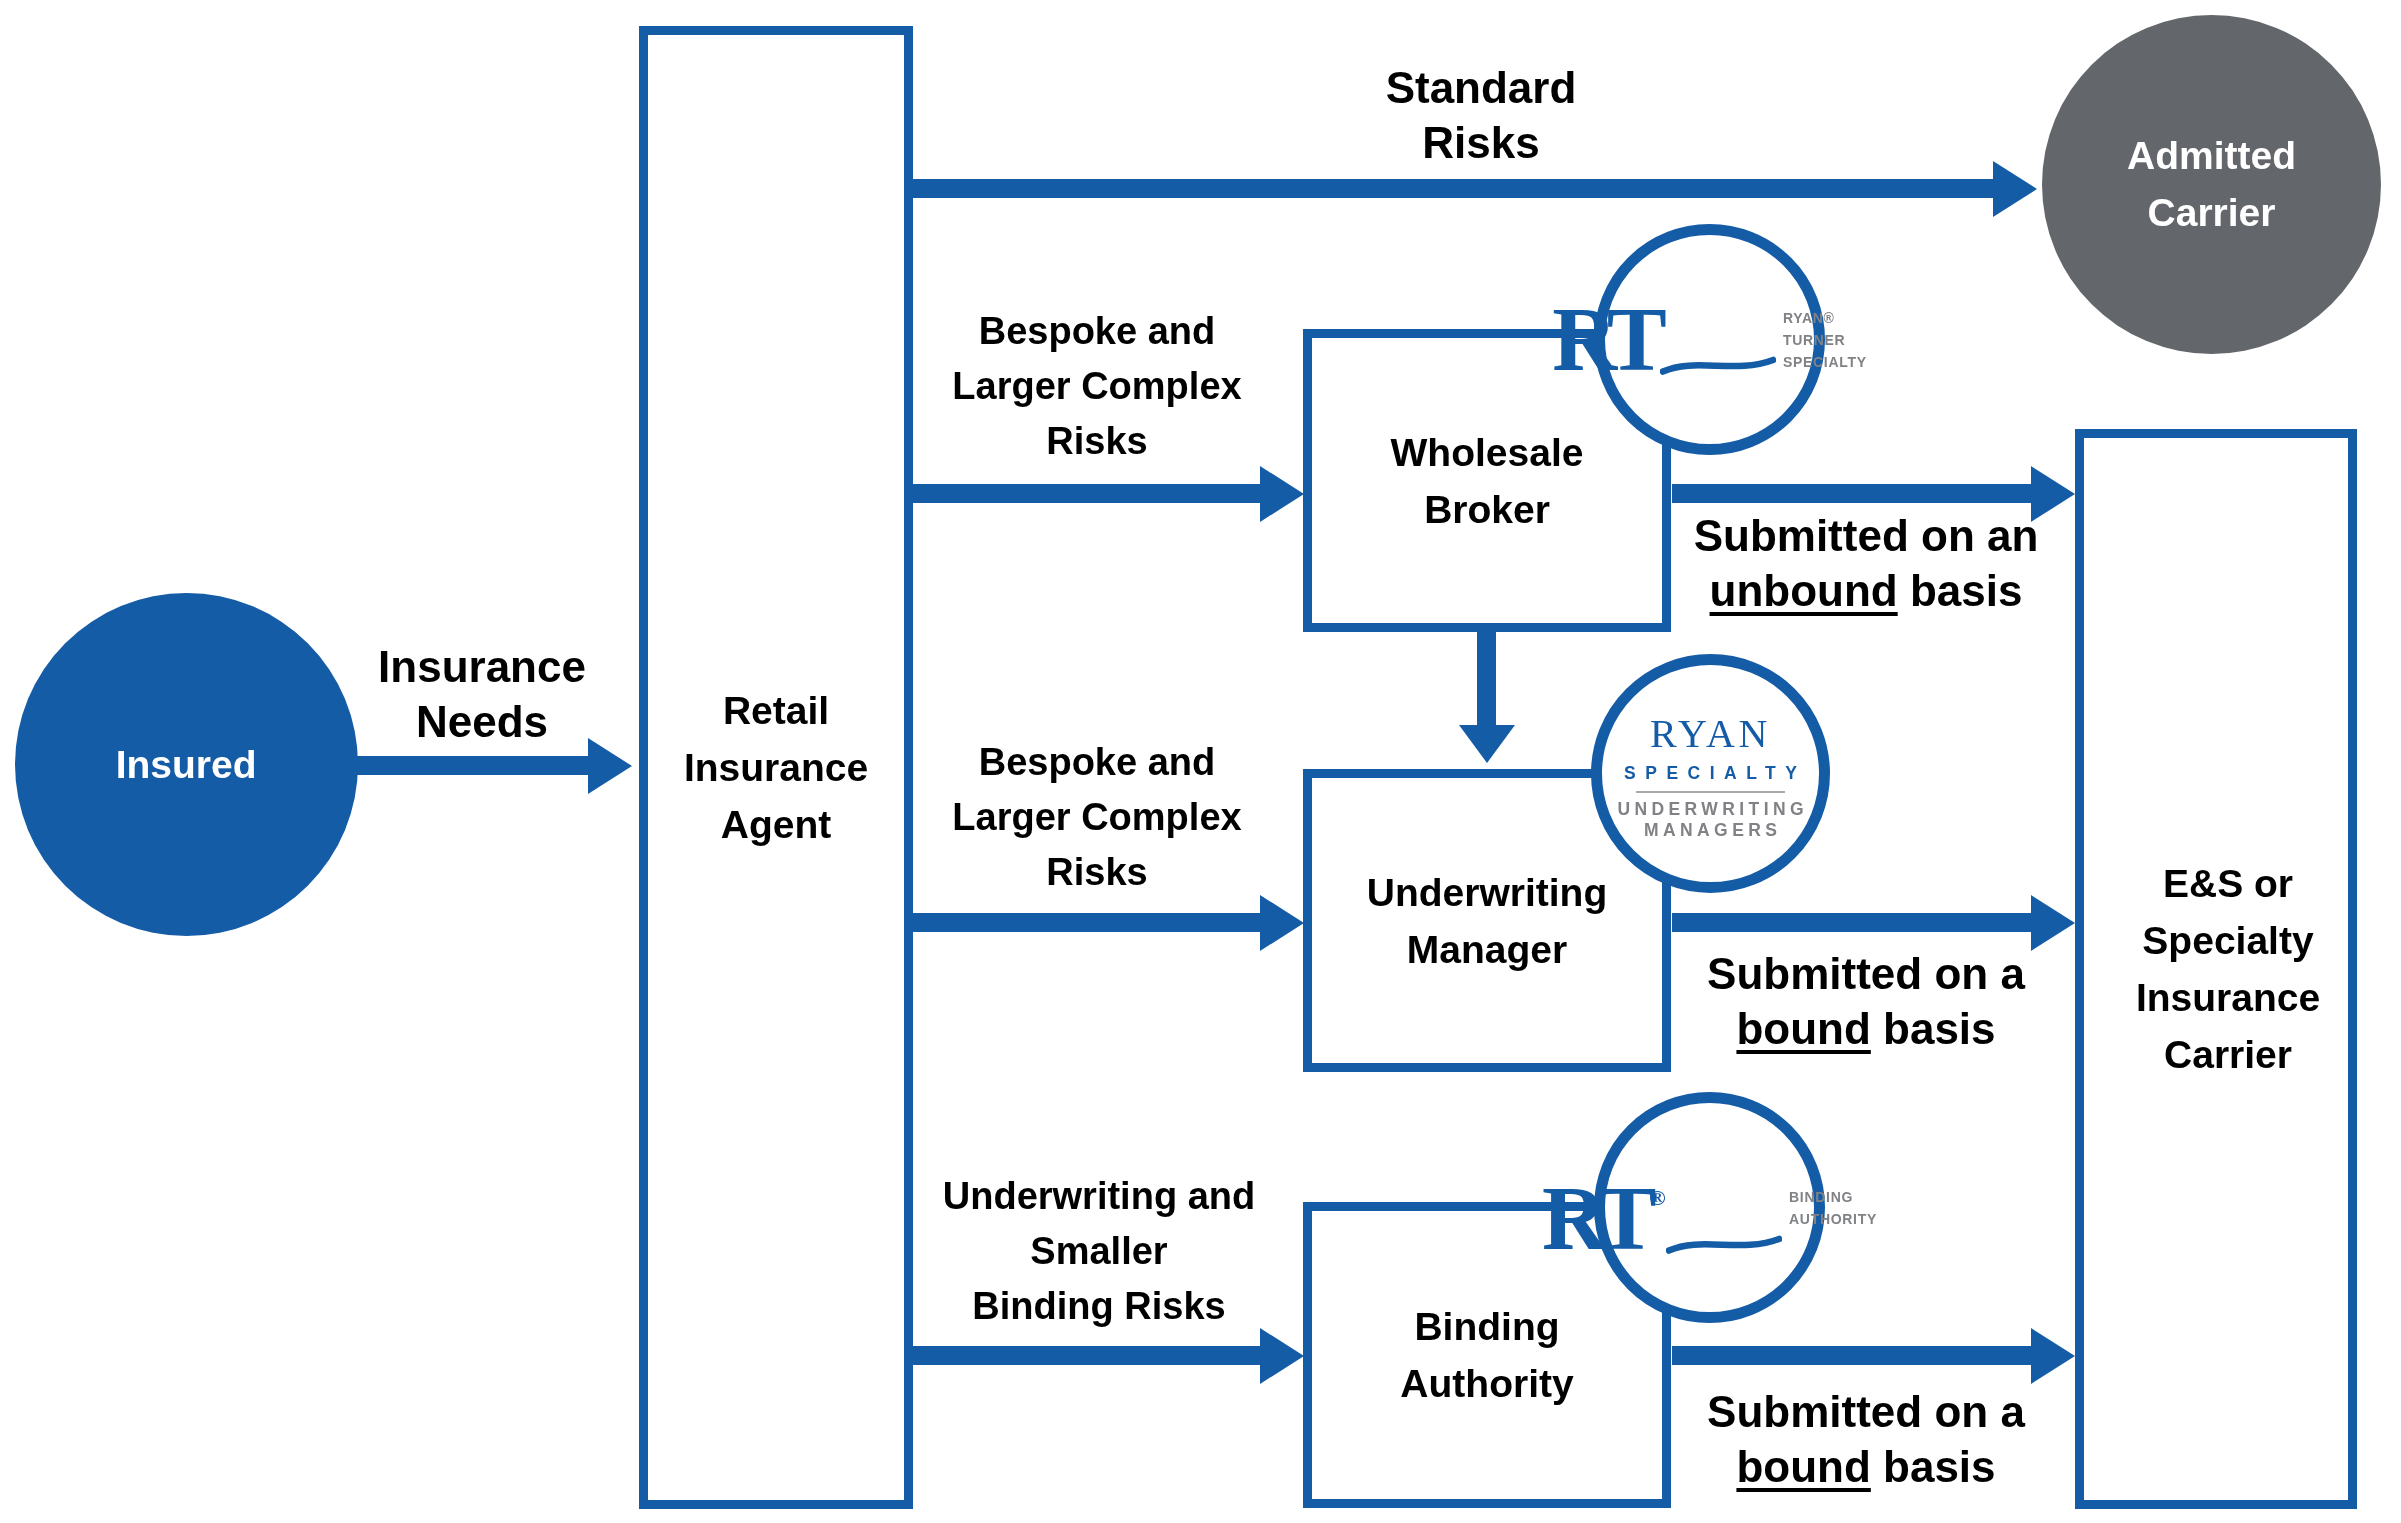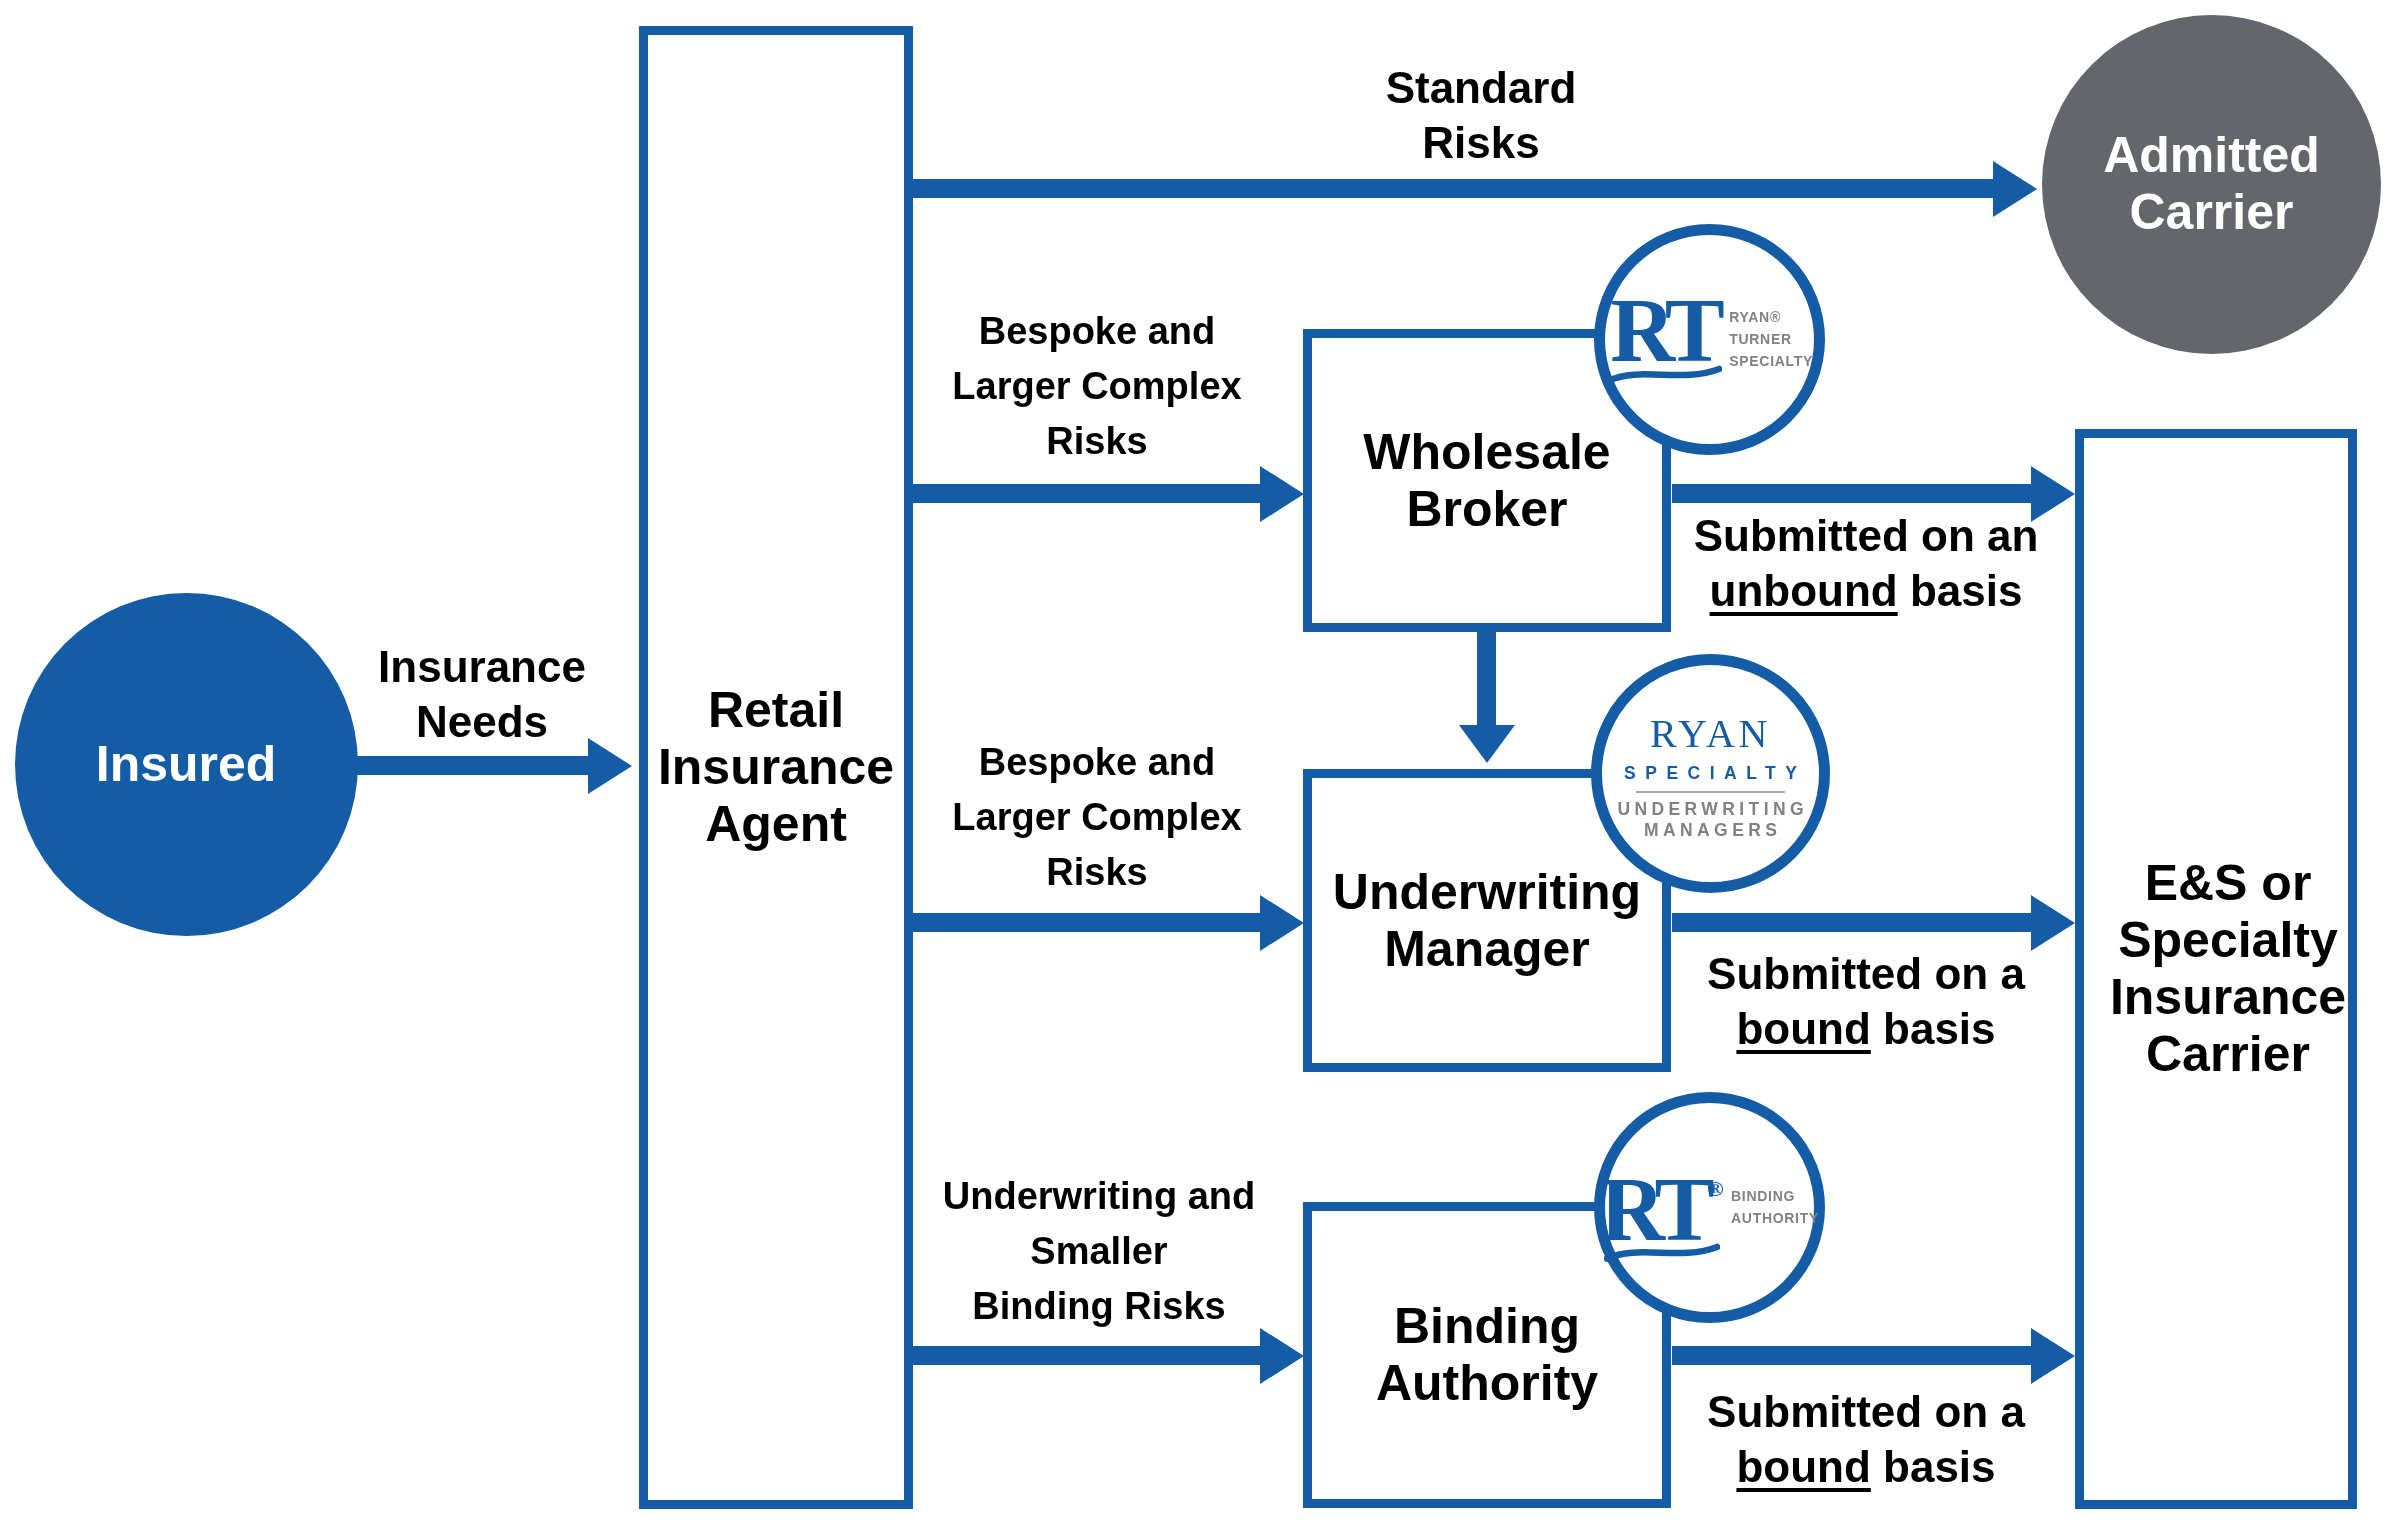--- a/index.html
+++ b/index.html
@@ -14,21 +14,21 @@
   
   .box{
     position:absolute;background:#fff;border:9.5px solid var(--blue);
     box-sizing:border-box;display:flex;align-items:center;justify-content:center;
     z-index:2;text-align:center;
   }
   .circle-node{
     position:absolute;border-radius:50%;display:flex;align-items:center;justify-content:center;
     color:#fff;text-align:center;z-index:2;
   }
-  .node-text{font-weight:bold;font-size:50px;line-height:57px;color:#000;}
+  .node-text{font-weight:bold;font-size:39px;line-height:57px;color:#000;}
   .circle-node .node-text{color:#fff;}
 
   
   .arrow-h{position:absolute;height:19px;background:var(--blue);z-index:1;}
   .arrow-h::after{
     content:"";position:absolute;left:100%;top:50%;transform:translateY(-50%);
     width:0;height:0;border-left:44px solid var(--blue);
     border-top:28px solid transparent;border-bottom:28px solid transparent;
   }
   .arrow-v{position:absolute;width:19px;background:var(--blue);z-index:1;}
@@ -46,21 +46,21 @@
   .sz56{font-size:44px;line-height:55px;}
   .sz52{font-size:38px;line-height:55px;}
   .ul{text-decoration:underline;text-decoration-thickness:3.6px;text-underline-offset:5.8px;}
 
   
   .logo{
     position:absolute;border-radius:50%;background:#fff;border:11px solid var(--blue);
     box-sizing:border-box;display:flex;align-items:center;justify-content:center;z-index:3;
   }
   .rt-inner{display:flex;align-items:center;gap:7.3px;}
-  .rt-left{display:flex;flex-direction:column;align-items:center;}
+  .rt-left{display:flex;flex-direction:row;align-items:flex-end;}
   .rt-mono{
     font-family:"Liberation Serif", serif;font-weight:bold;color:var(--blue);
     font-size:90px;line-height:73px;letter-spacing:-7.3px;
   }
   .rt-mono sup{font-size:22px;letter-spacing:0;vertical-align:44px;}
   .wave{margin-top:-4.4px;}
   .logo-sub{
     display:flex;flex-direction:column;align-items:flex-start;
     color:var(--logo-gray);font-weight:bold;font-size:14px;line-height:22px;letter-spacing:0.7px;
   }

